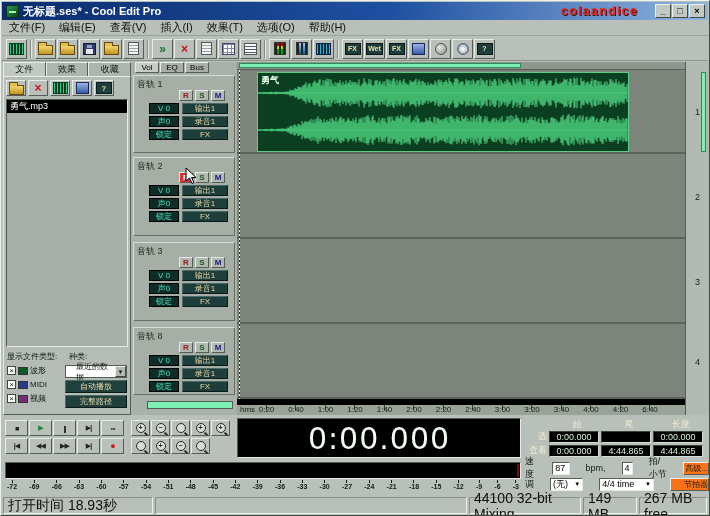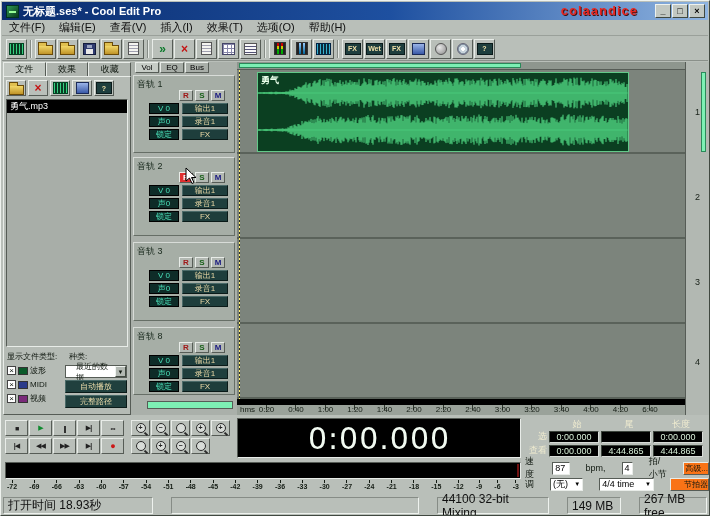--- a/index.html
+++ b/index.html
@@ -177,21 +177,21 @@
 .w24{width:24px}.w14{width:14px}.w34{width:34px}.w56{width:56px}
 .dd-arrow{margin-left:auto;font-size:6px}
 .sess-btn{margin-left:auto;width:40px;height:13px;background:#f97316;font-size:8px;text-align:right;line-height:12px;
   border:1px solid;border-color:#e8ece8 #565c56 #565c56 #e8ece8}
 .meterpanel{position:absolute;left:4px;top:461px;width:516px;height:32px}
 .meterbar{height:17px;background:#000;position:relative;border:1px solid;border-color:#565c56 #e8ece8 #e8ece8 #565c56}
 .meterbar::after{content:"";position:absolute;right:1px;top:1px;bottom:1px;width:2px;background:#701010}
 .meterscale{display:flex;justify-content:space-between;padding:0 2px;margin-top:1px}
 .db{display:flex;flex-direction:column;align-items:center;font-size:7px;color:#141c14}
 .db i{width:1px;height:3px;background:#141c14;display:block}
-.statusbar{position:absolute;left:2px;right:2px;top:496px;height:17px;display:flex;gap:18px;font-size:12px;color:#101010}
+.statusbar{position:absolute;left:2px;right:2px;top:496px;height:17px;display:flex;gap:2px;font-size:14px;color:#101010}
 .sb{border:1px solid;border-color:#868c86 #eef2ee #eef2ee #868c86;display:flex;align-items:center;padding:0 4px}
 .sb1{width:150px}.sb2{flex:1}.sb3{width:112px}.sb4{width:54px}.sb5{width:68px}
 
 
 .cursor{position:absolute;left:184px;top:166px;z-index:50}
 </style>
 </head>
 <body>
 
 <div id="app">

